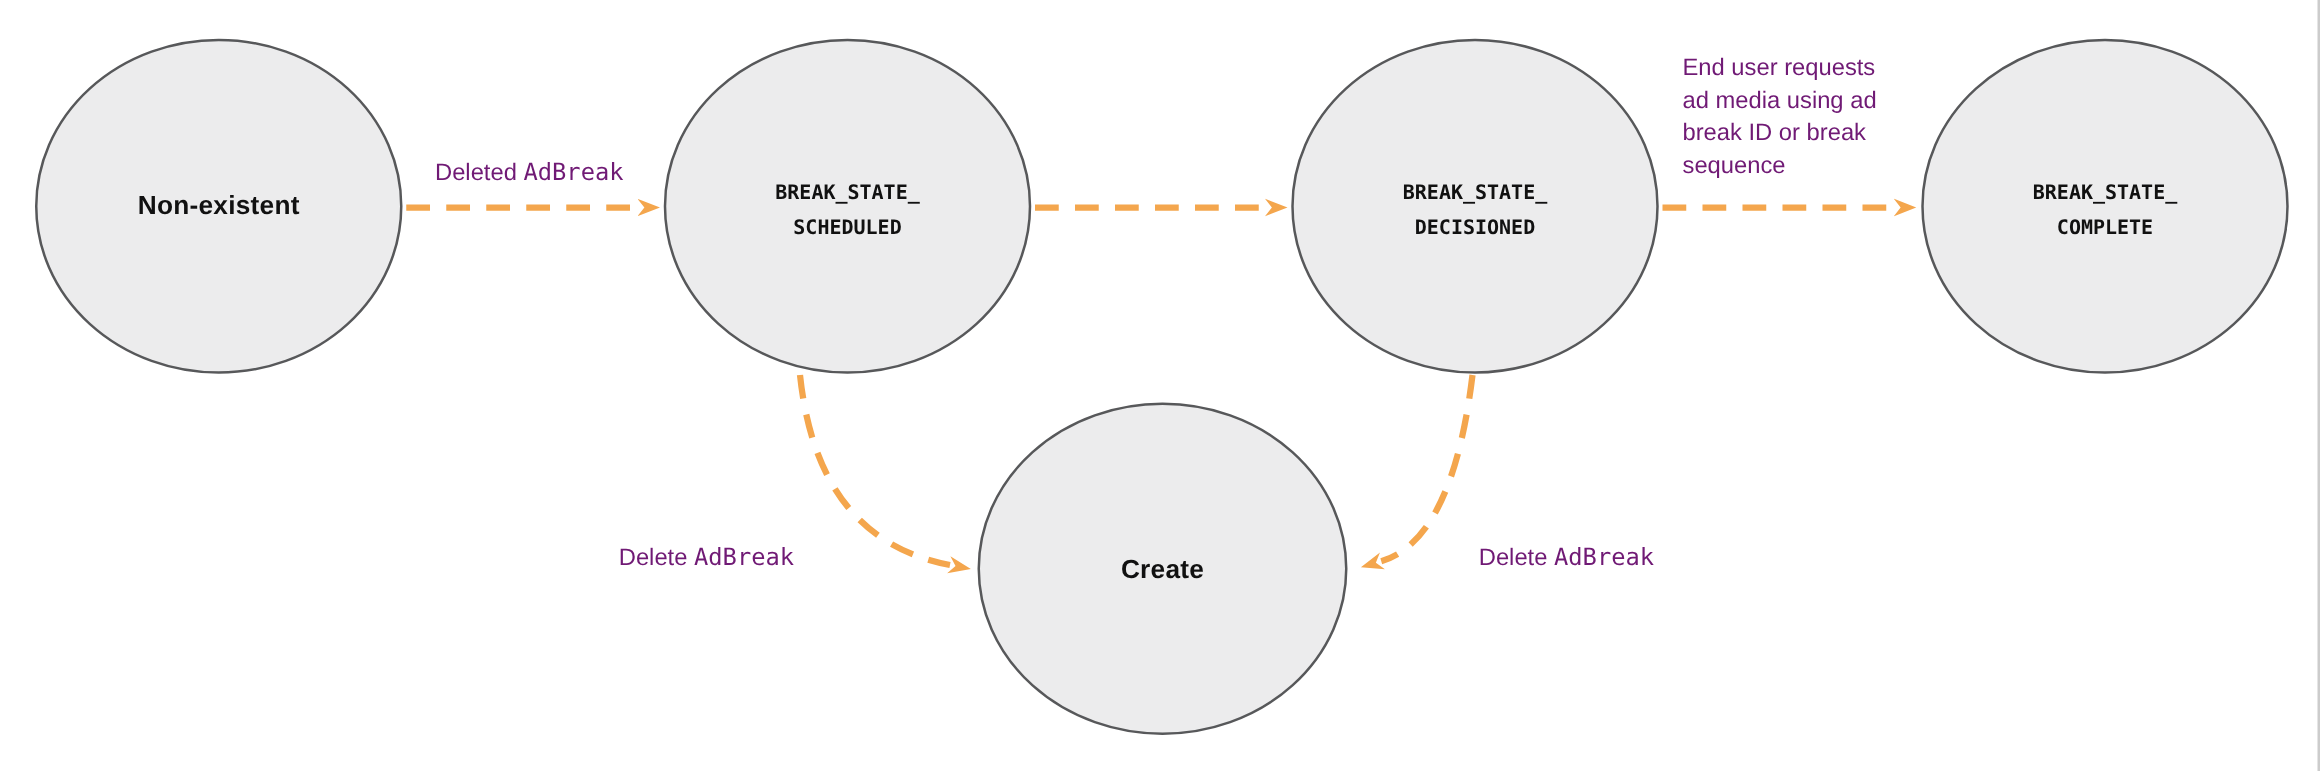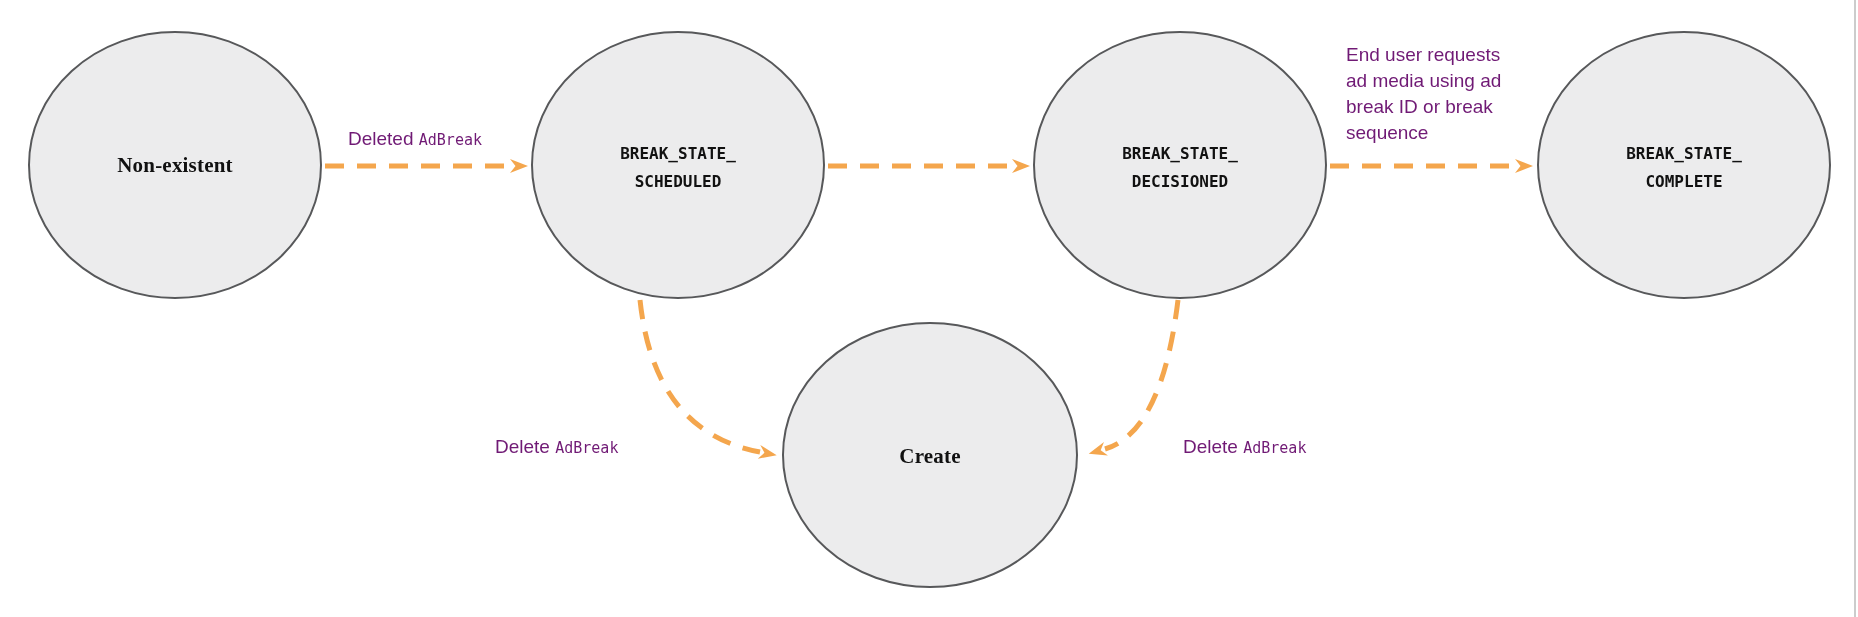--- a/index.html
+++ b/index.html
@@ -14,40 +14,40 @@
   .edge-layer { position: absolute; left: 0; top: 0; }
   .node-label {
     position: absolute;
     transform: translate(-50%, -50%);
     text-align: center;
     color: #111111;
     white-space: pre-line;
     font-weight: bold;
   }
   .node-label.sans {
-    font-family: Liberation Serif, serif;
+    font-family: Liberation Sans, sans-serif;
     font-size: 21px;
     line-height: 26px;
     letter-spacing: 0.2px;
   }
   .node-label.mono {
     font-family: "DejaVu Sans Mono", monospace;
     font-size: 16px;
     line-height: 28px;
   }
   .edge-label {
     position: absolute;
     color: #701a75;
     font-size: 19px;
     line-height: 27px;
     white-space: pre-line;
   }
   .edge-label .code {
     font-family: "DejaVu Sans Mono", monospace;
-    font-size: 15px;
+    font-size: 19px;
   }
   .edge-label.multiline4 { line-height: 26px; }
   .right-edge-line {
     position: absolute;
     top: 0;
     left: 1854px;
     width: 2px;
     height: 617px;
     background: #cccccc;
   }

